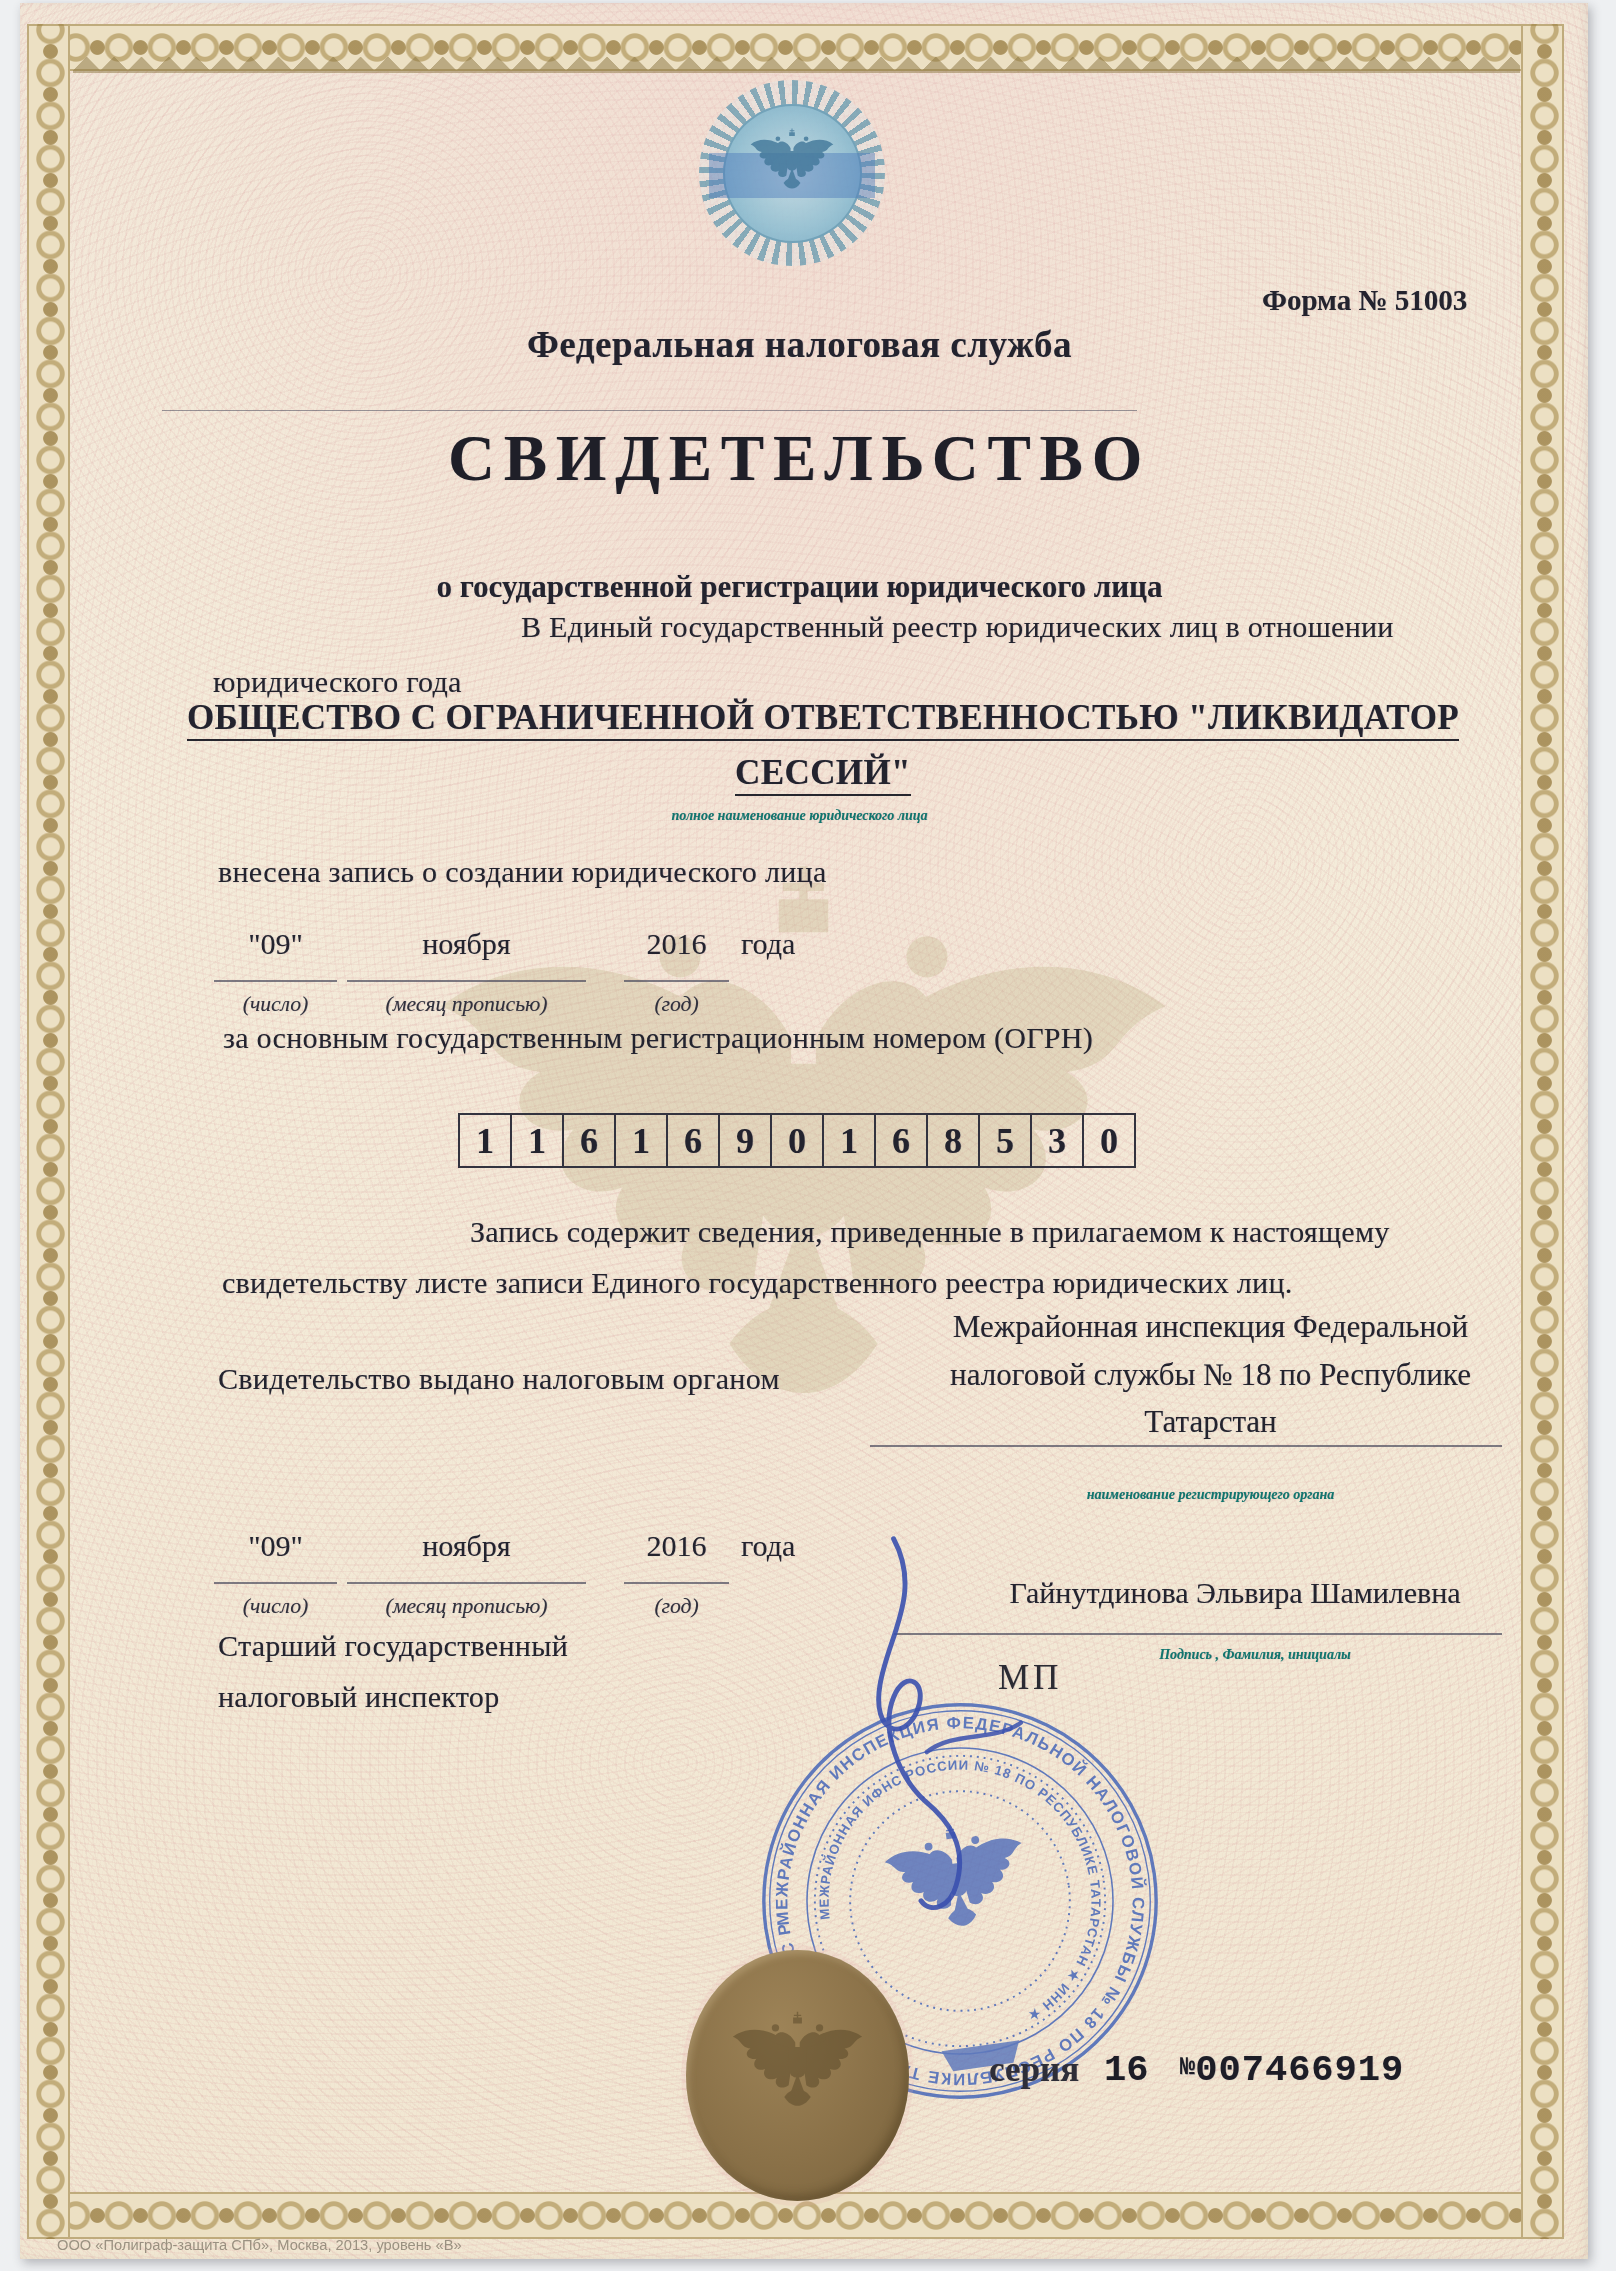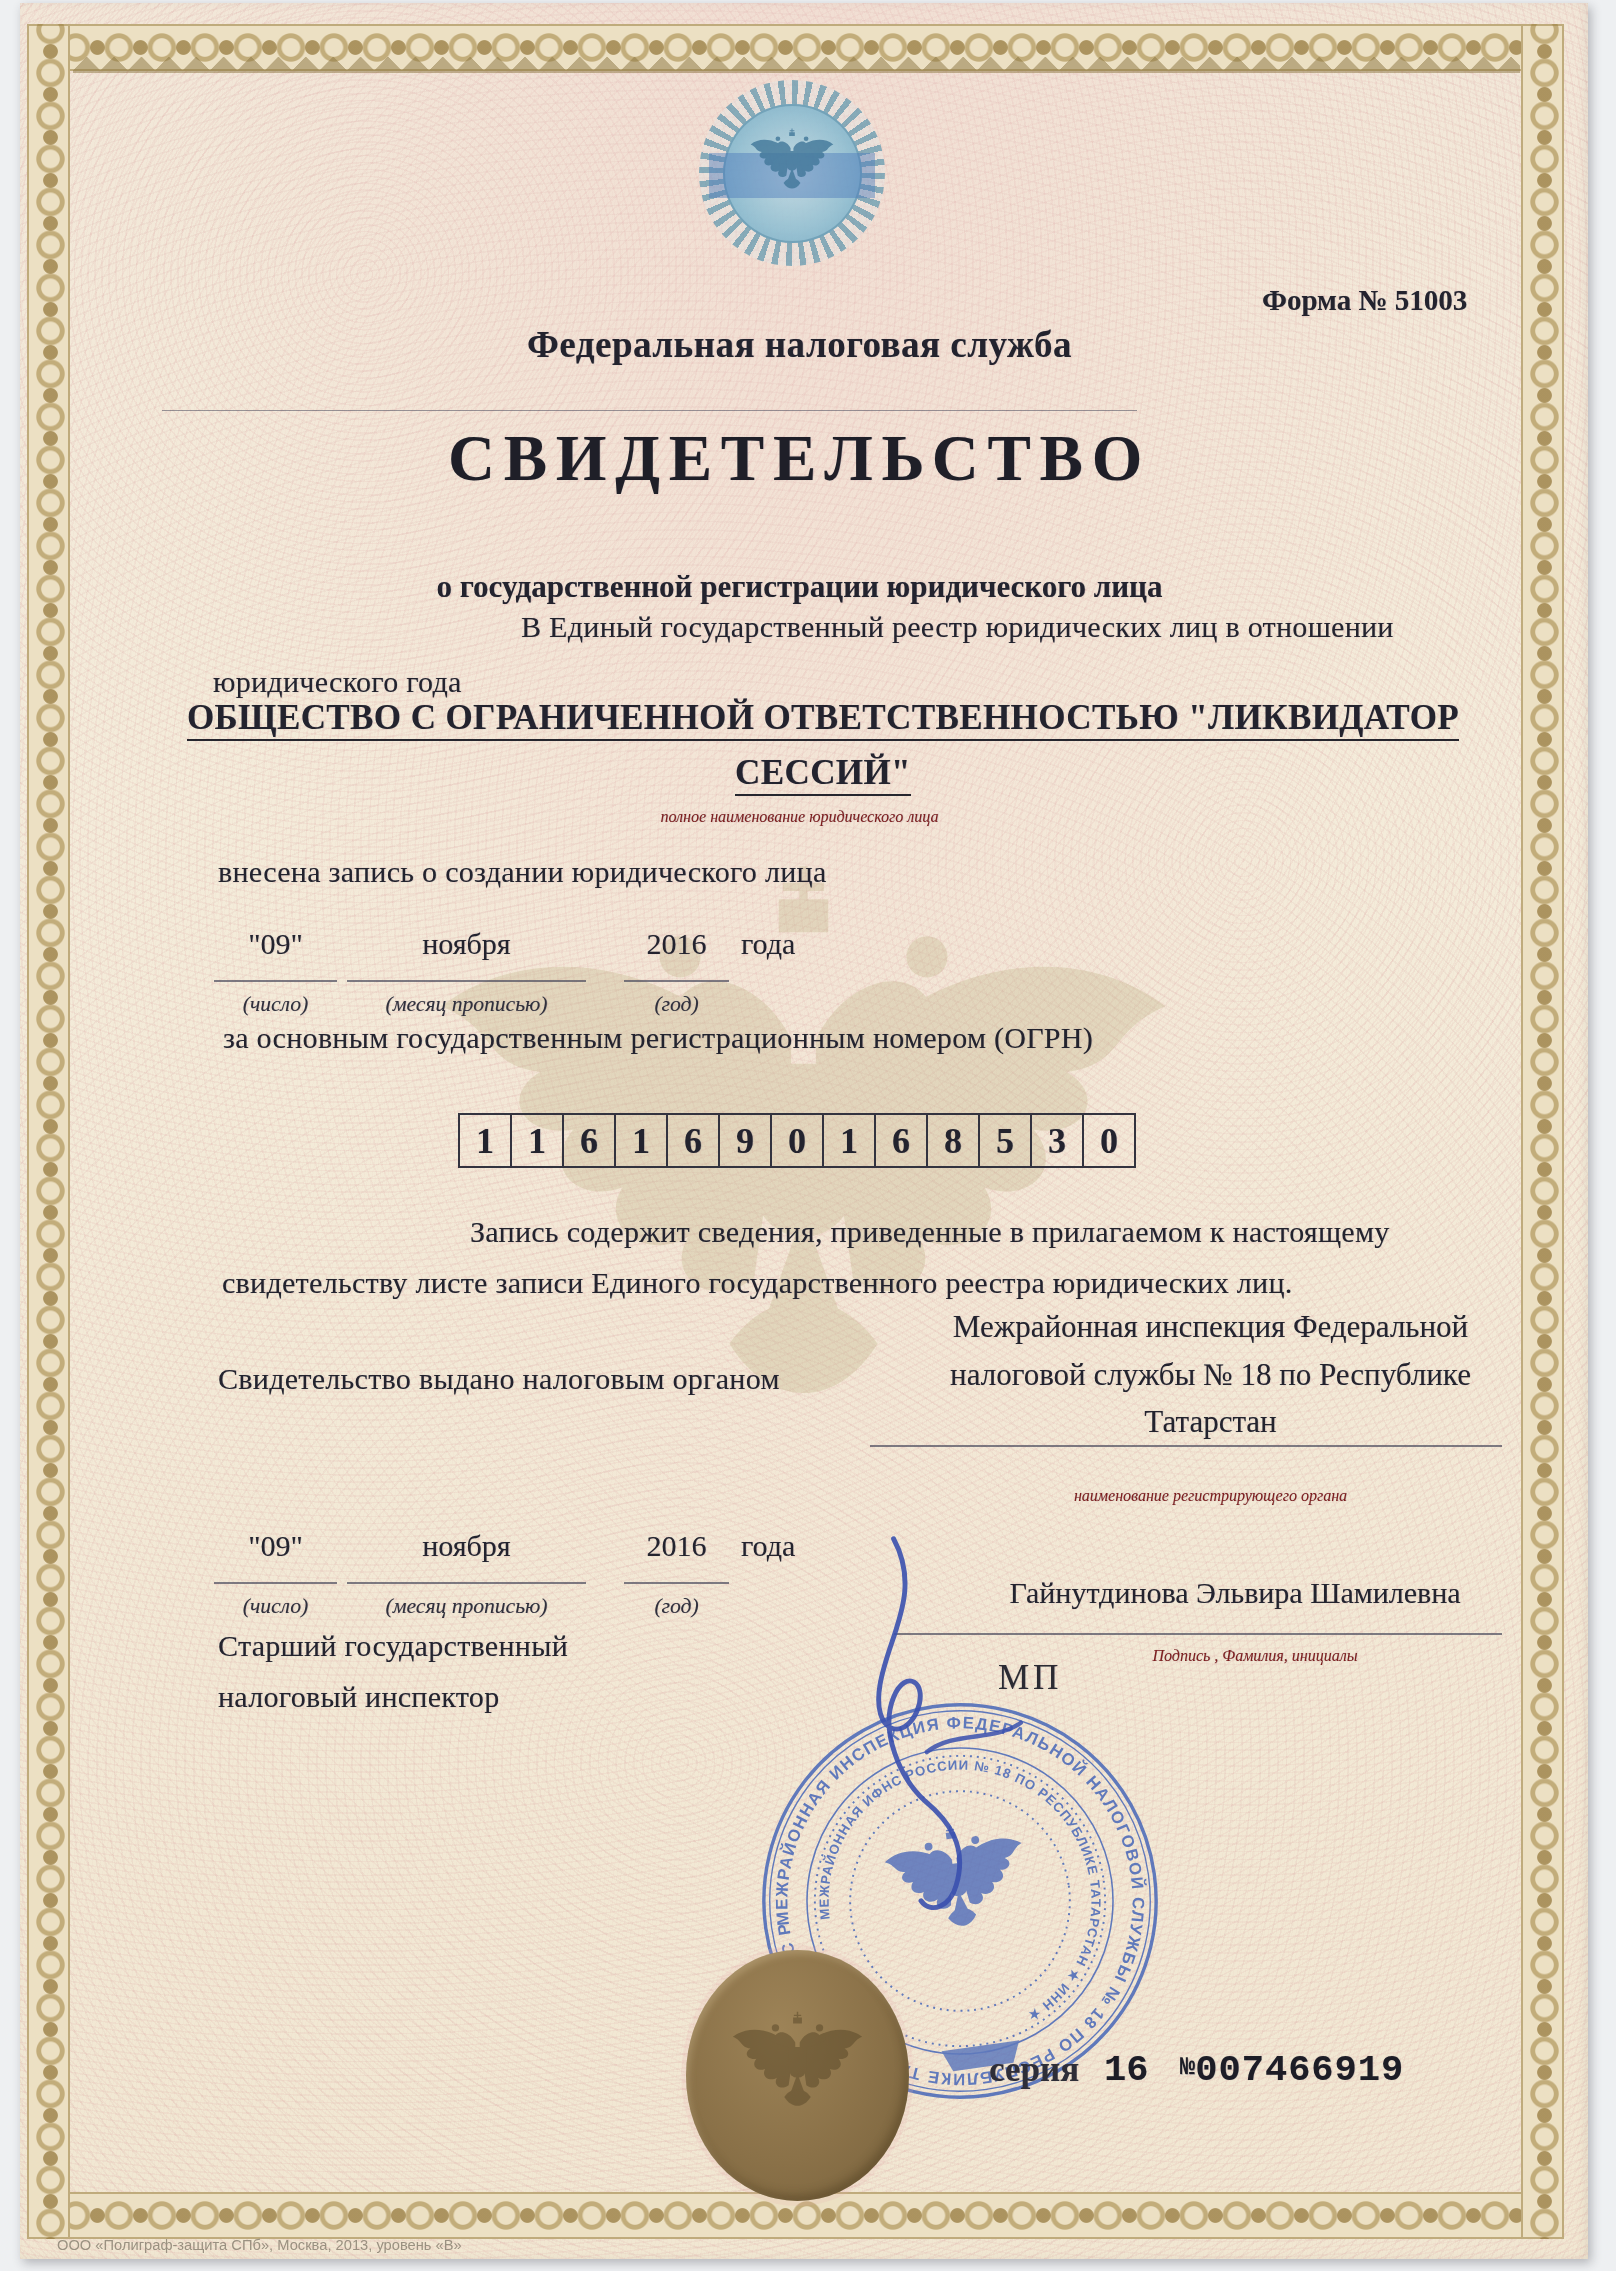--- a/index.html
+++ b/index.html
@@ -42,21 +42,21 @@
   .band-right{left:1521px;top:23.5px;width:43px;height:2215px;}
   .zigzag{
     position:absolute;left:73px;top:57px;width:1447px;height:15.7px;opacity:.5;
     background-image:repeating-conic-gradient(from 135deg at 50% 0, #8a7440 0 90deg, rgba(0,0,0,0) 90deg 360deg);
     background-size:27.4px 15.7px;
   }
   
   .t{position:absolute;white-space:nowrap;text-shadow:0.4px 0.4px 0.7px rgba(45,45,80,.35);}
   .serif{font-family:"Liberation Serif",serif;}
   .body-text{font-size:30px;letter-spacing:0.3px;}
-  .italic-label{font-style:italic;font-size:16px;color:#7f1d1d;}
+  .italic-label{font-style:italic;font-size:14px;color:#0f766e;font-weight:bold;}
   .rule{position:absolute;height:2px;background:#4a4a5c;opacity:.7;}
   
   .form-no{left:1262px;top:251px;font-size:29px;font-weight:600;margin-top:33px;}
   .agency{left:74px;top:323px;width:1451px;text-align:center;font-size:37px;font-weight:700;letter-spacing:0.5px;}
   .rule-agency{left:162px;top:410px;width:975px;height:1px;opacity:.55;}
   .cert-title{left:74px;top:421px;width:1451px;text-align:center;font-size:65px;font-weight:700;letter-spacing:8.8px;color:#1f1f28;}
   .cert-sub{left:74px;top:529px;width:1451px;text-align:center;font-size:31px;font-weight:700;margin-top:40px;}
   
   .intro1{left:521px;top:610px;}
   .intro2{left:213px;top:665px;}

